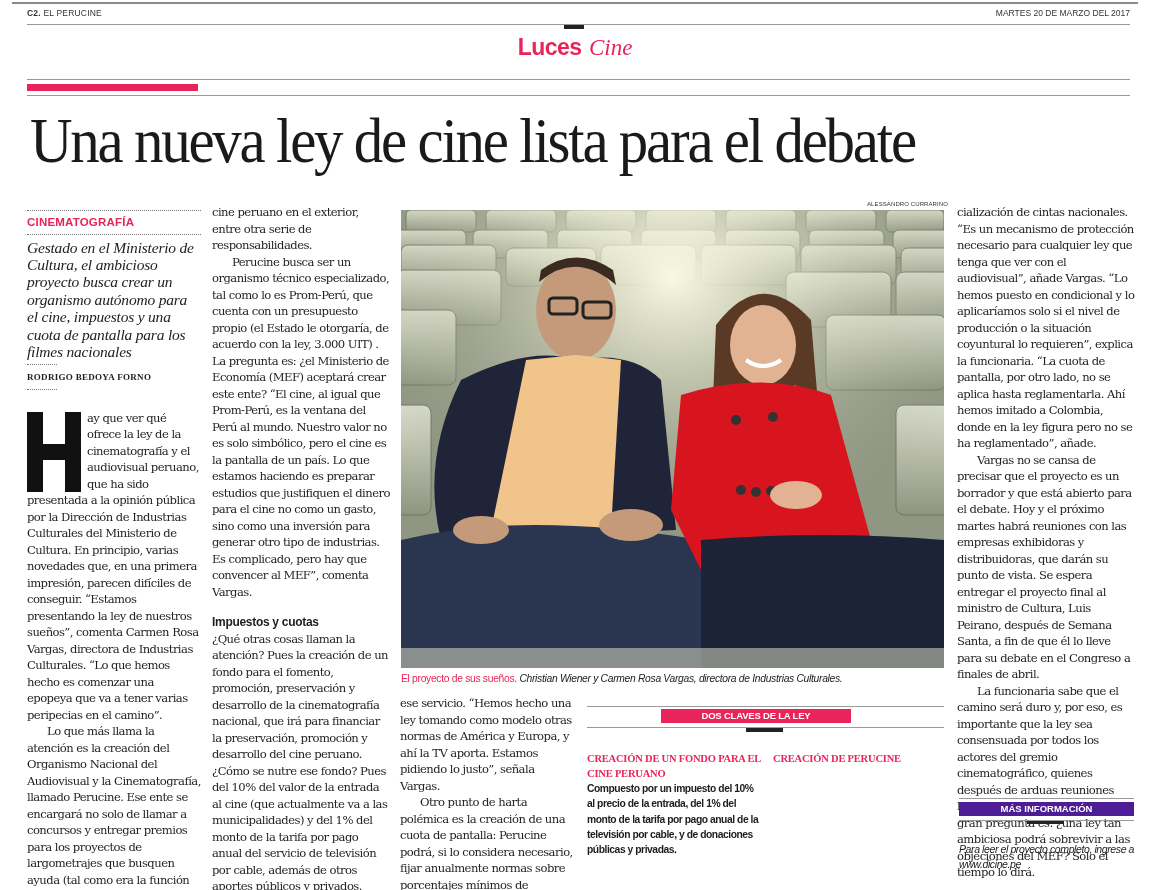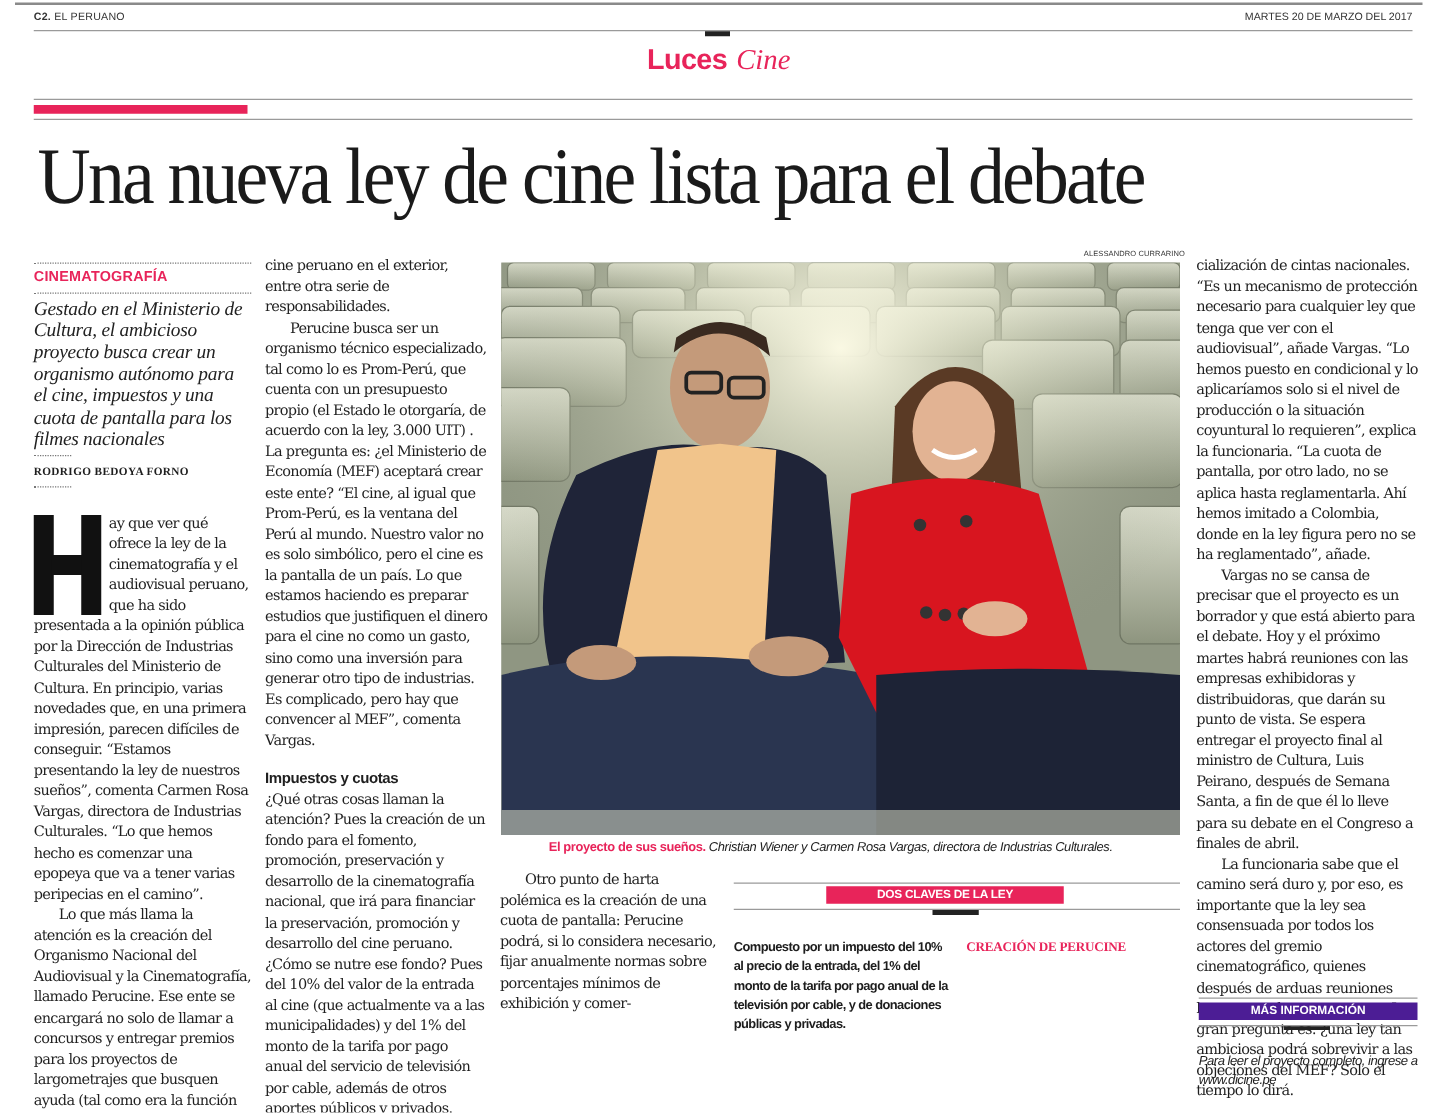--- a/index.html
+++ b/index.html
@@ -44,21 +44,21 @@
   .dropcap .l { position: absolute; left: 0; top: 0; width: 16px; height: 80px; background: #111; }
   .dropcap .r { position: absolute; right: 0; top: 0; width: 16px; height: 80px; background: #111; }
   .dropcap .m { position: absolute; left: 14px; top: 32px; width: 26px; height: 16px; background: #111; }
 
   .subhead { font-family: "Liberation Sans", sans-serif; font-weight: bold; font-size: 12px; margin-top: 14px; letter-spacing: -0.3px; }
 
   
   .credit { position: absolute; left: 867px; top: 201px; font-family: "Liberation Sans", sans-serif; font-size: 6px; color: #333; letter-spacing: 0.1px; }
   .photo { position: absolute; left: 401px; top: 210px; width: 543px; height: 458px; overflow: hidden; background: #a8ad9c; }
   .caption { position: absolute; left: 401px; top: 673px; width: 545px; font-family: "Liberation Sans", sans-serif; font-size: 10.3px; letter-spacing: -0.3px; }
-  .caption .lead { color: #e8245a; font-weight: bold; margin-left: 38px; }
+  .caption .lead { color: #e8245a; font-weight: normal; }
   .caption .rest { font-style: italic; color: #222; }
 
   
   .box-rule-top { position: absolute; left: 587px; top: 706px; width: 357px; height: 1px; background: #9a9a9a; }
   .box-label { position: absolute; left: 661px; top: 709px; width: 190px; height: 14px; background: #e8245a; color: #fff; font-family: "Liberation Sans", sans-serif; font-weight: bold; font-size: 9.5px; text-align: center; line-height: 14px; letter-spacing: -0.2px; }
   .box-rule-bot { position: absolute; left: 587px; top: 727px; width: 357px; height: 1px; background: #9a9a9a; }
   .box-rule-tab { position: absolute; left: 746px; top: 728px; width: 37px; height: 4px; background: #222; }
   .key { position: absolute; top: 751px; width: 175px; }
   .key1 { left: 587px; }
   .key2 { left: 773px; }
@@ -69,21 +69,21 @@
   .mi-rule-top { position: absolute; left: 959px; top: 798px; width: 175px; height: 1px; background: #9a9a9a; }
   .mi-label { position: absolute; left: 959px; top: 802px; width: 175px; height: 14px; background: #4c1d95; color: #fff; font-family: "Liberation Sans", sans-serif; font-weight: bold; font-size: 9.5px; text-align: center; line-height: 14px; }
   .mi-rule-bot { position: absolute; left: 959px; top: 820px; width: 175px; height: 1px; background: #9a9a9a; }
   .mi-rule-tab { position: absolute; left: 1027px; top: 821px; width: 37px; height: 3px; background: #222; }
   .mi-text { position: absolute; left: 959px; top: 842px; width: 180px; font-family: "Liberation Sans", sans-serif; font-style: italic; font-size: 10.5px; line-height: 15px; letter-spacing: -0.4px; color: #222; }
 </style>
 </head>
 <body>
 
 <div class="top-rule"></div>
-<div class="folio"><b>C2.</b> <span>EL PERUANO</span></div>
+<div class="folio"><b>C2.</b> <span>EL PERUCINE</span></div>
 <div class="date">MARTES 20 DE MARZO DEL 2017</div>
 <div class="rule-2"></div>
 <div class="rule-2-tab"></div>
 <div class="section-title">
   <span class="s1">Luces</span>
   <span class="s2">Cine</span>
 </div>
 <div class="rule-3"></div>
 <div class="pink-bar"></div>
 <div class="rule-4"></div>
@@ -186,28 +186,30 @@
         <circle cx="370" cy="281" r="5"></circle>
       </g>
     <ellipse cx="395" cy="285" rx="26" ry="14" fill="#e2b393"></ellipse>
     <path d="M300 330 Q420 320 543 330 L543 458 L300 458 Z" fill="#1d2336"></path>
     <rect x="0" y="438" width="543" height="20" fill="#c9cbb8" opacity="0.6"></rect>
   </svg>
 </div>
 <div class="caption"><span class="lead">El proyecto de sus sueños.</span><span class="rest"> Christian Wiener y Carmen Rosa Vargas, directora de Industrias Culturales.</span></div>
 
 <div class="col c3">
+  <p>ese servicio. “Hemos hecho una ley tomando como modelo otras normas de América y Europa, y ahí la TV aporta. Estamos pidiendo lo justo”, señala Vargas.</p>
   <p class="ind">Otro punto de harta polémica es la creación de una cuota de pantalla: Perucine podrá, si lo considera necesario, fijar anualmente normas sobre porcentajes mínimos de exhibición y comer-</p>
 </div>
 
 <div class="box-rule-top"></div>
 <div class="box-label">DOS CLAVES DE LA LEY</div>
 <div class="box-rule-bot"></div>
 <div class="box-rule-tab"></div>
 <div class="key key1">
+  <div class="key-title">CREACIÓN DE UN FONDO PARA EL CINE PERUANO</div>
   <div class="key-body">Compuesto por un impuesto del 10% al precio de la entrada, del 1% del monto de la tarifa por pago anual de la televisión por cable, y de donaciones públicas y privadas.</div>
 </div>
 <div class="key key2">
   <div class="key-title">CREACIÓN DE PERUCINE</div>
 </div>
 
 <div class="col c4">
   <p>cialización de cintas nacionales. “Es un mecanismo de protección necesario para cualquier ley que tenga que ver con el audiovisual”, añade Vargas. “Lo hemos puesto en condicional y lo aplicaríamos solo si el nivel de producción o la situación coyuntural lo requieren”, explica la funcionaria. “La cuota de pantalla, por otro lado, no se aplica hasta reglamentarla. Ahí hemos imitado a Colombia, donde en la ley figura pero no se ha reglamentado”, añade.</p>
   <p class="ind">Vargas no se cansa de precisar que el proyecto es un borrador y que está abierto para el debate. Hoy y el próximo martes habrá reuniones con las empresas exhibidoras y distribuidoras, que darán su punto de vista. Se espera entregar el proyecto final al ministro de Cultura, Luis Peirano, después de Semana Santa, a fin de que él lo lleve para su debate en el Congreso a finales de abril.</p>
   <p class="ind">La funcionaria sabe que el camino será duro y, por eso, es importante que la ley sea consensuada por todos los actores del gremio cinematográfico, quienes después de arduas reuniones han generado este proyecto. La gran pregunta es: ¿una ley tan ambiciosa podrá sobrevivir a las objeciones del MEF? Solo el tiempo lo dirá.</p>

